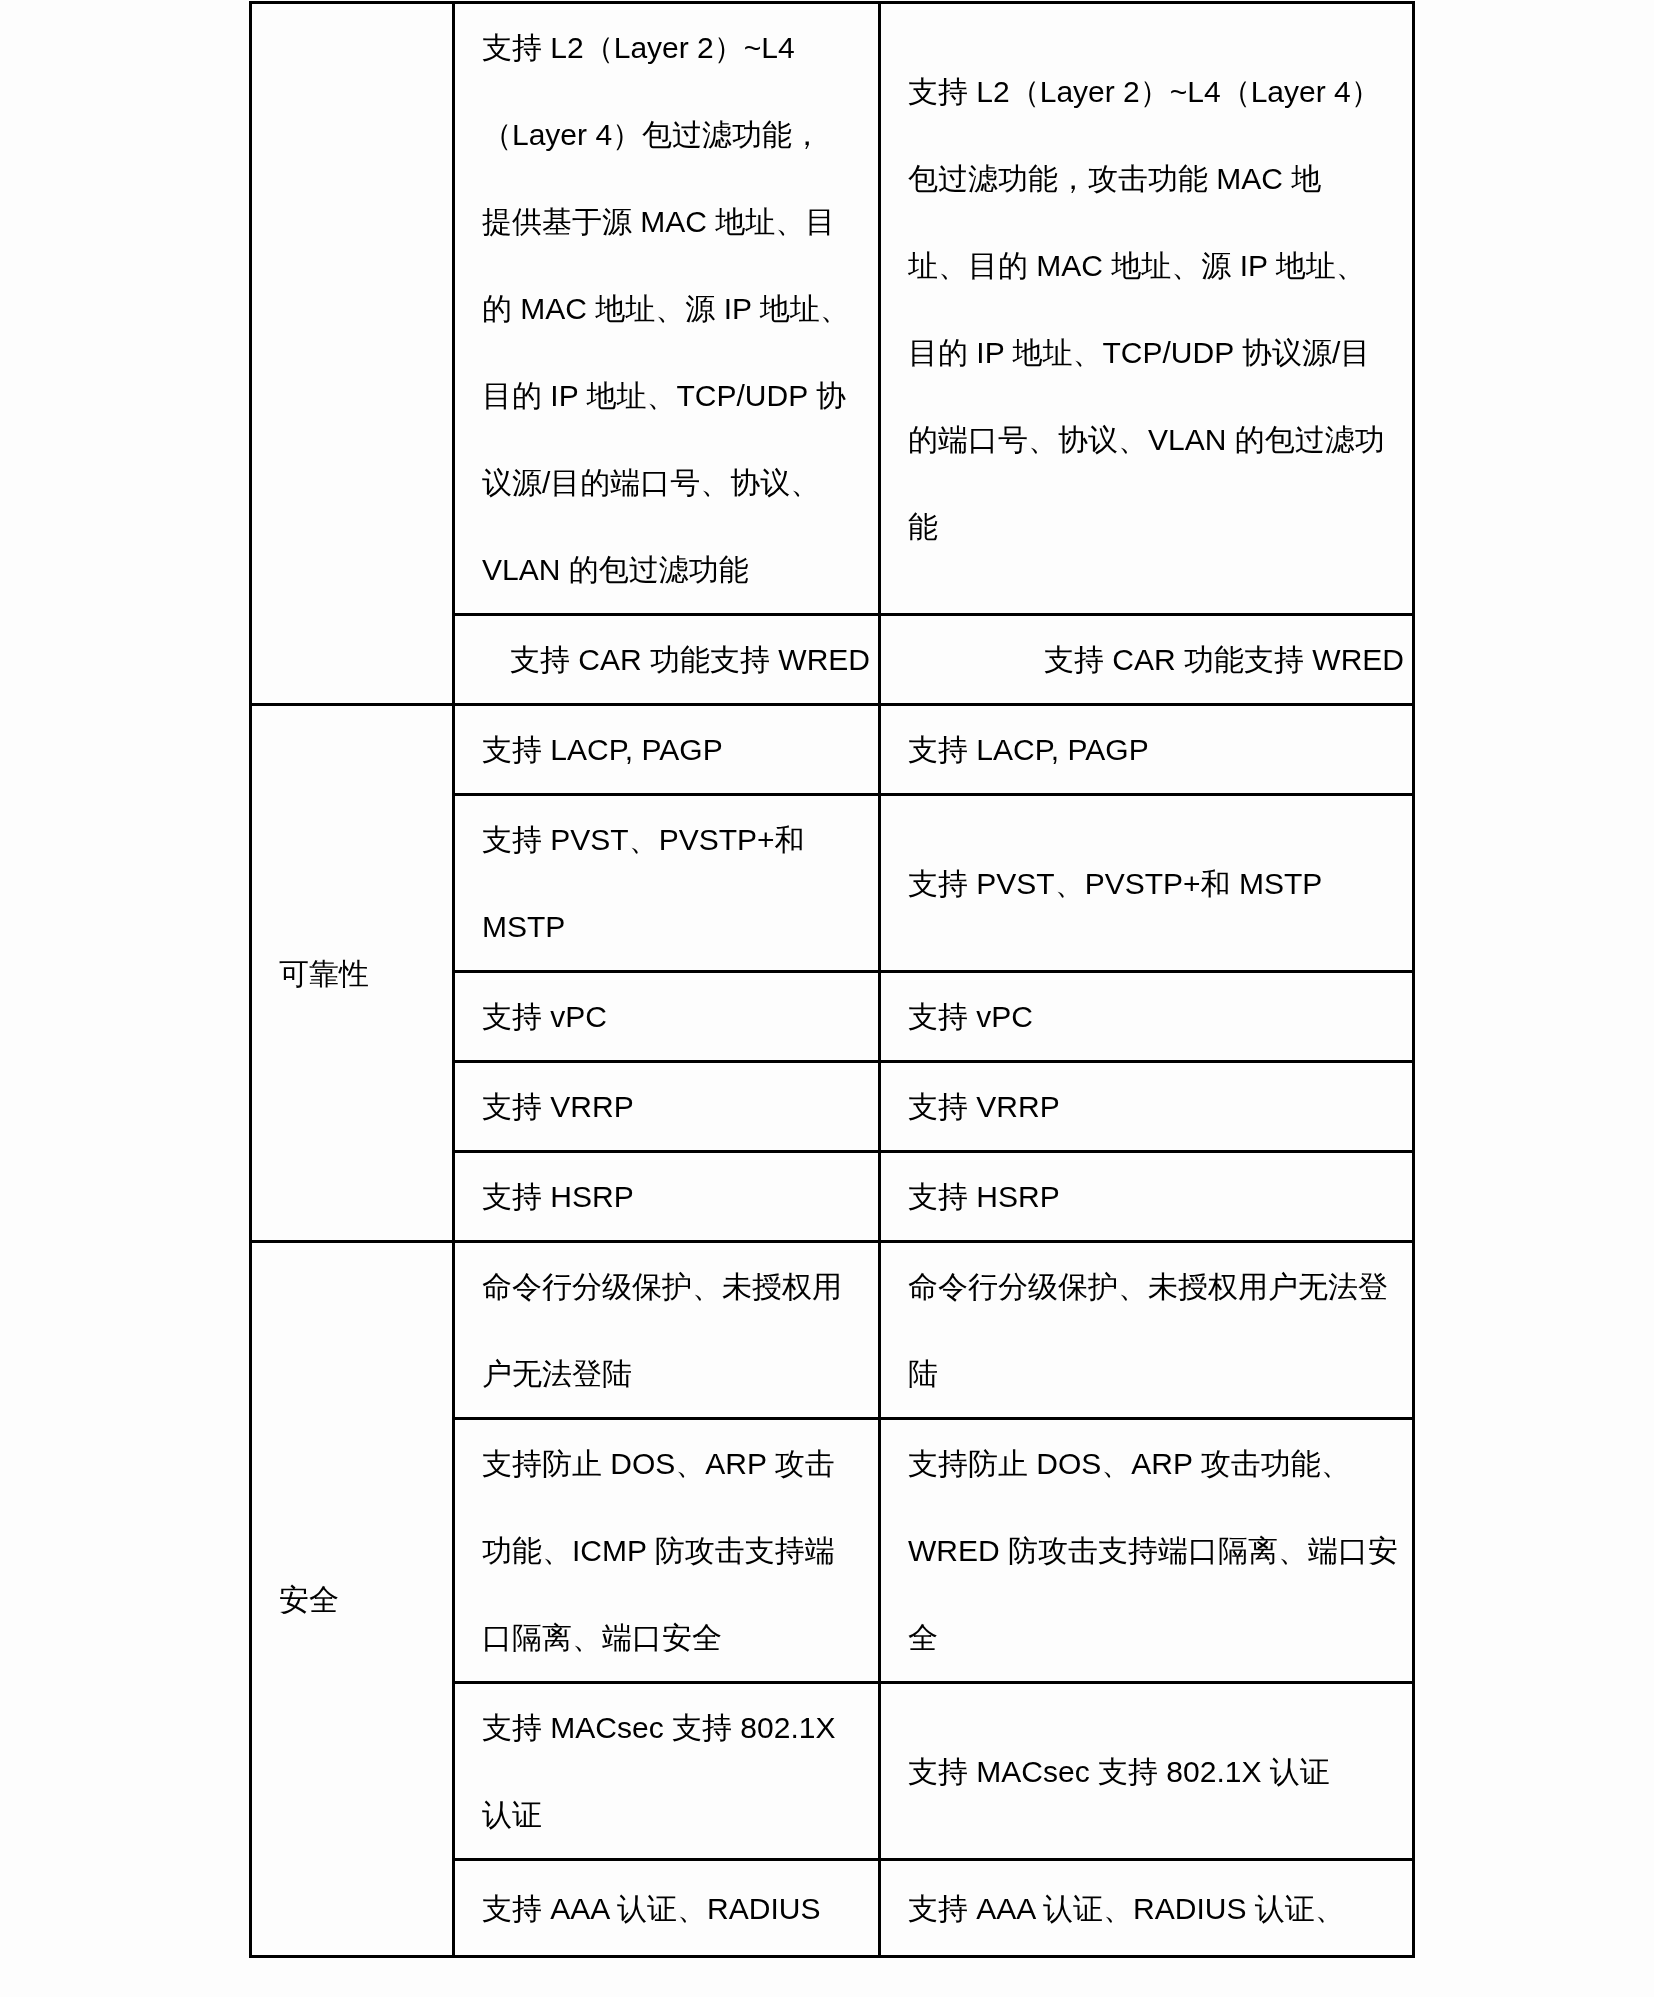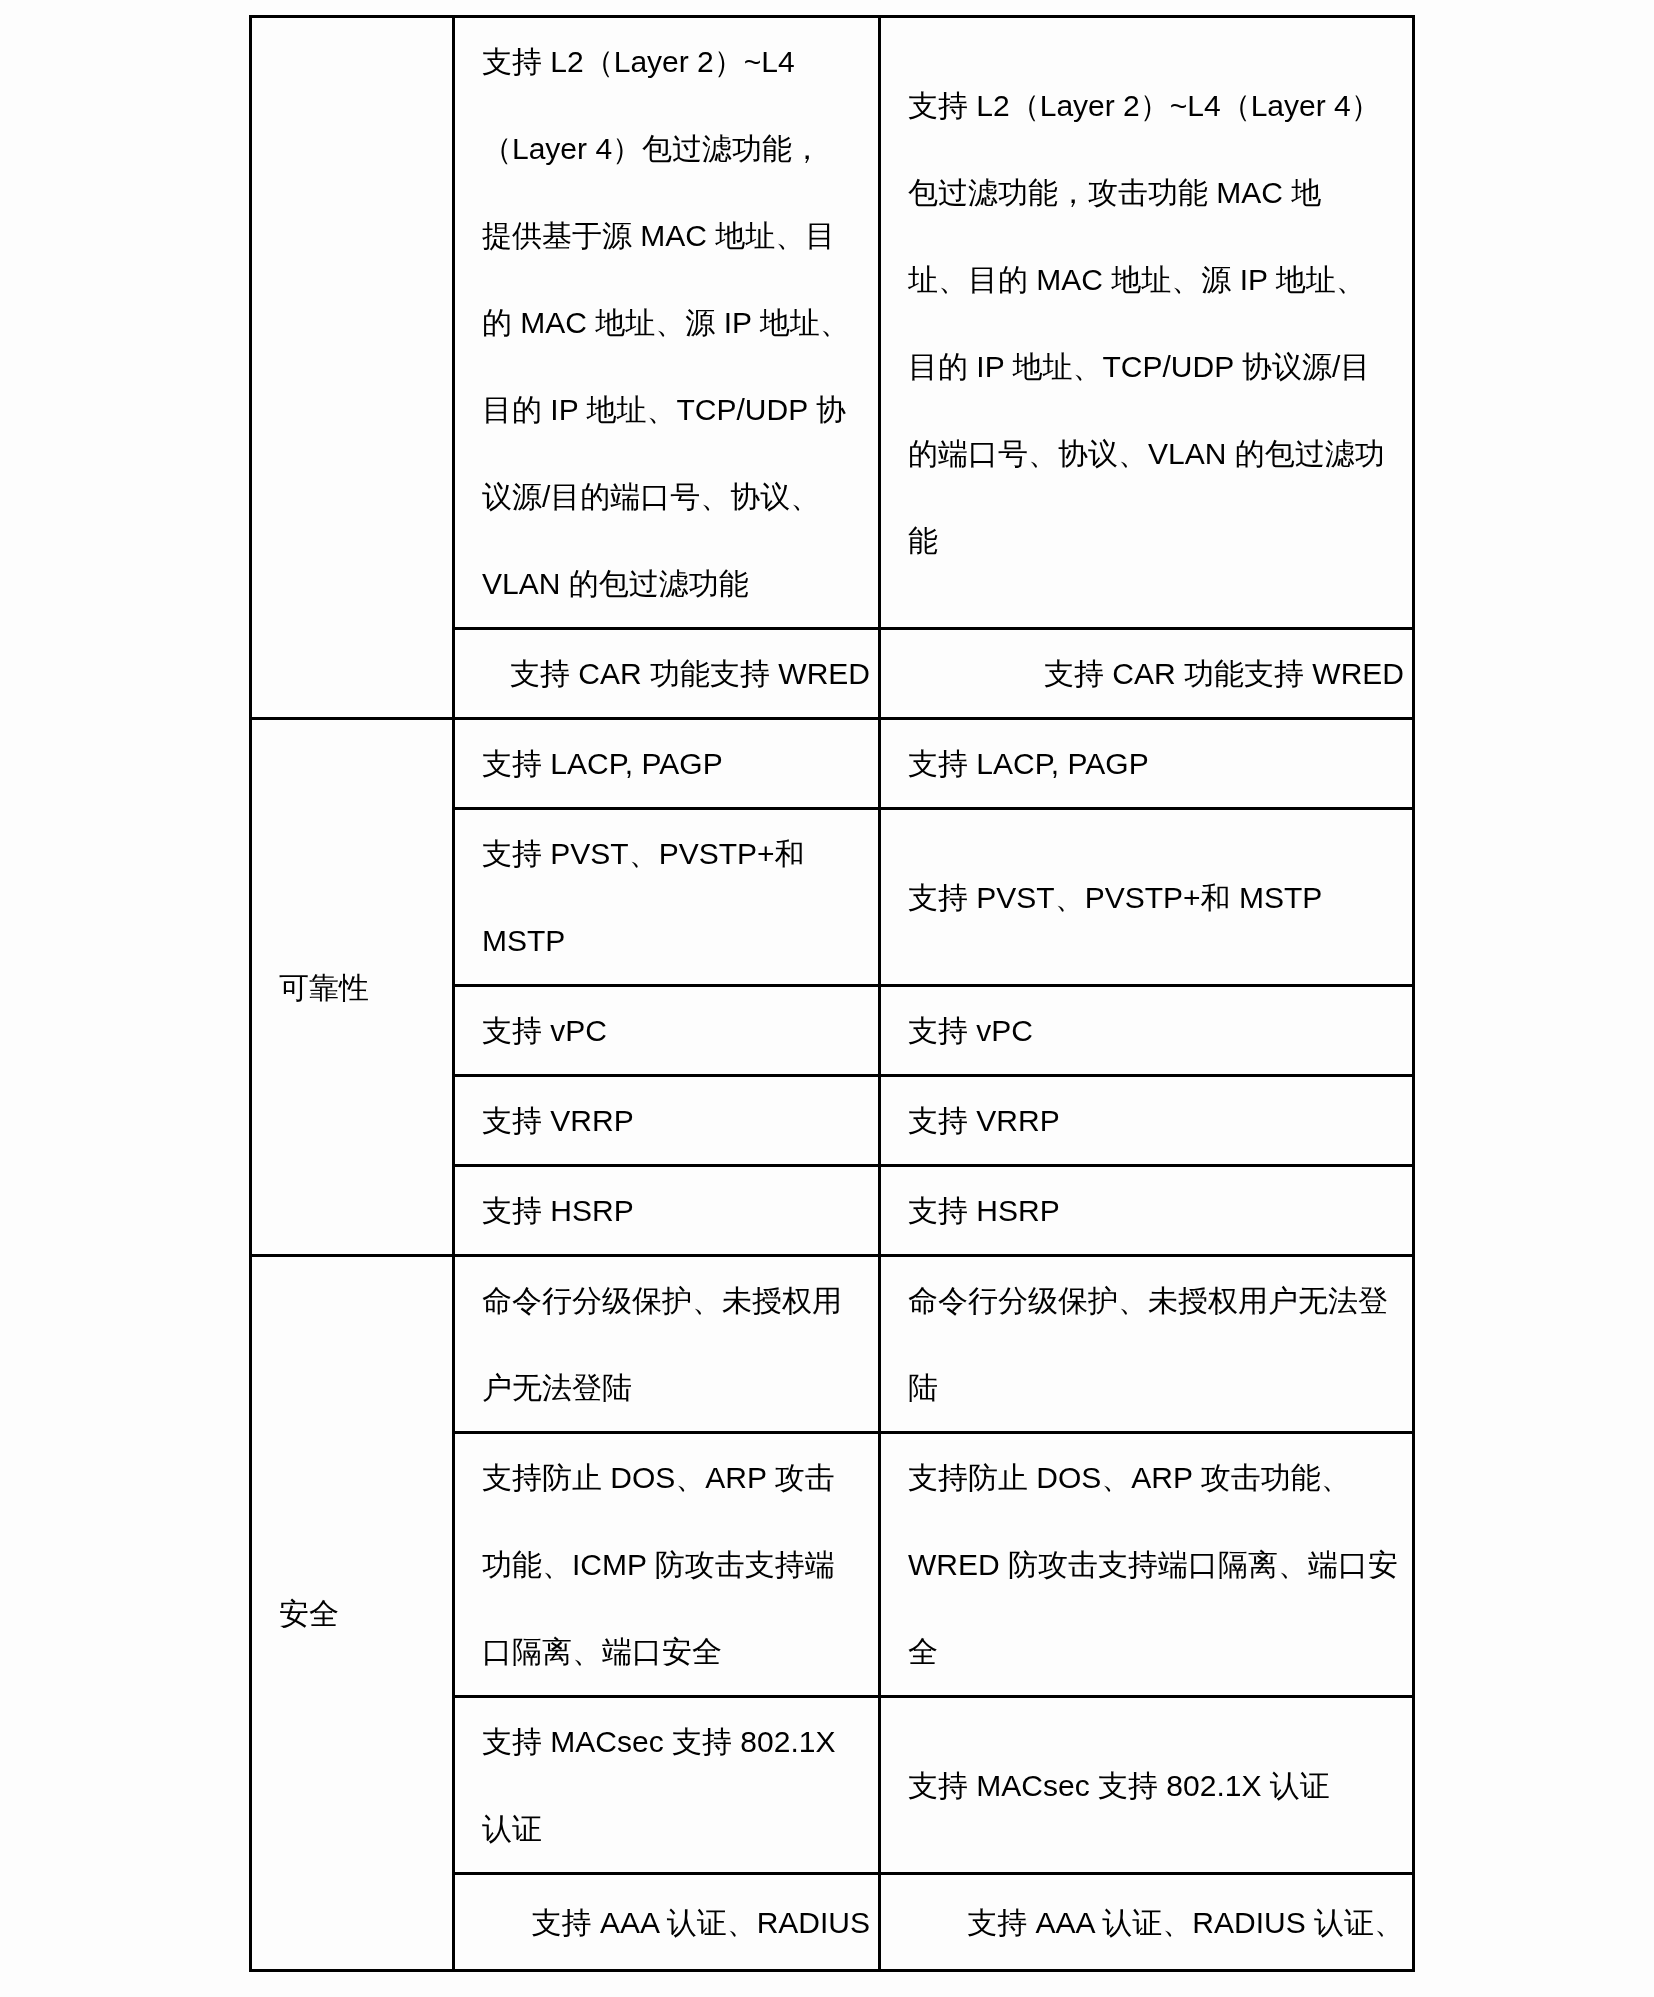--- a/index.html
+++ b/index.html
@@ -15,21 +15,21 @@
   .page {
     position: relative;
     width: 1654px;
     height: 1997px;
   }
   table.spec {
     border-collapse: collapse;
     table-layout: fixed;
     position: absolute;
     left: 249px;
-    top: 15px;
+    top: 1px;
   }
   table.spec td {
     border: 3px solid #000;
     vertical-align: middle;
     padding: 0 8px 0 27px;
     font-size: 30px;
     line-height: 87px;
     overflow: hidden;
   }
   td.cat {
@@ -44,21 +44,21 @@
   tr.r0  { height: 595px; }
   tr.r1  { height: 87px; text-align: right;  }
   tr.r2  { height: 90px;  }
   tr.r3  { height: 173px; }
   tr.r4  { height: 89px;  }
   tr.r5  { height: 87px;  }
   tr.r6  { height: 86px;  }
   tr.r7  { height: 177px; }
   tr.r8  { height: 255px; }
   tr.r9  { height: 174px; }
-  tr.r10 { height: 97px; text-align: right;  }
+  tr.r10 { height: 97px;  }
 </style>
 </head>
 <body>
 
 <div class="page">
   <table class="spec">
     <colgroup>
       <col style="width:203px">
       <col style="width:426px">
       <col style="width:534px">

